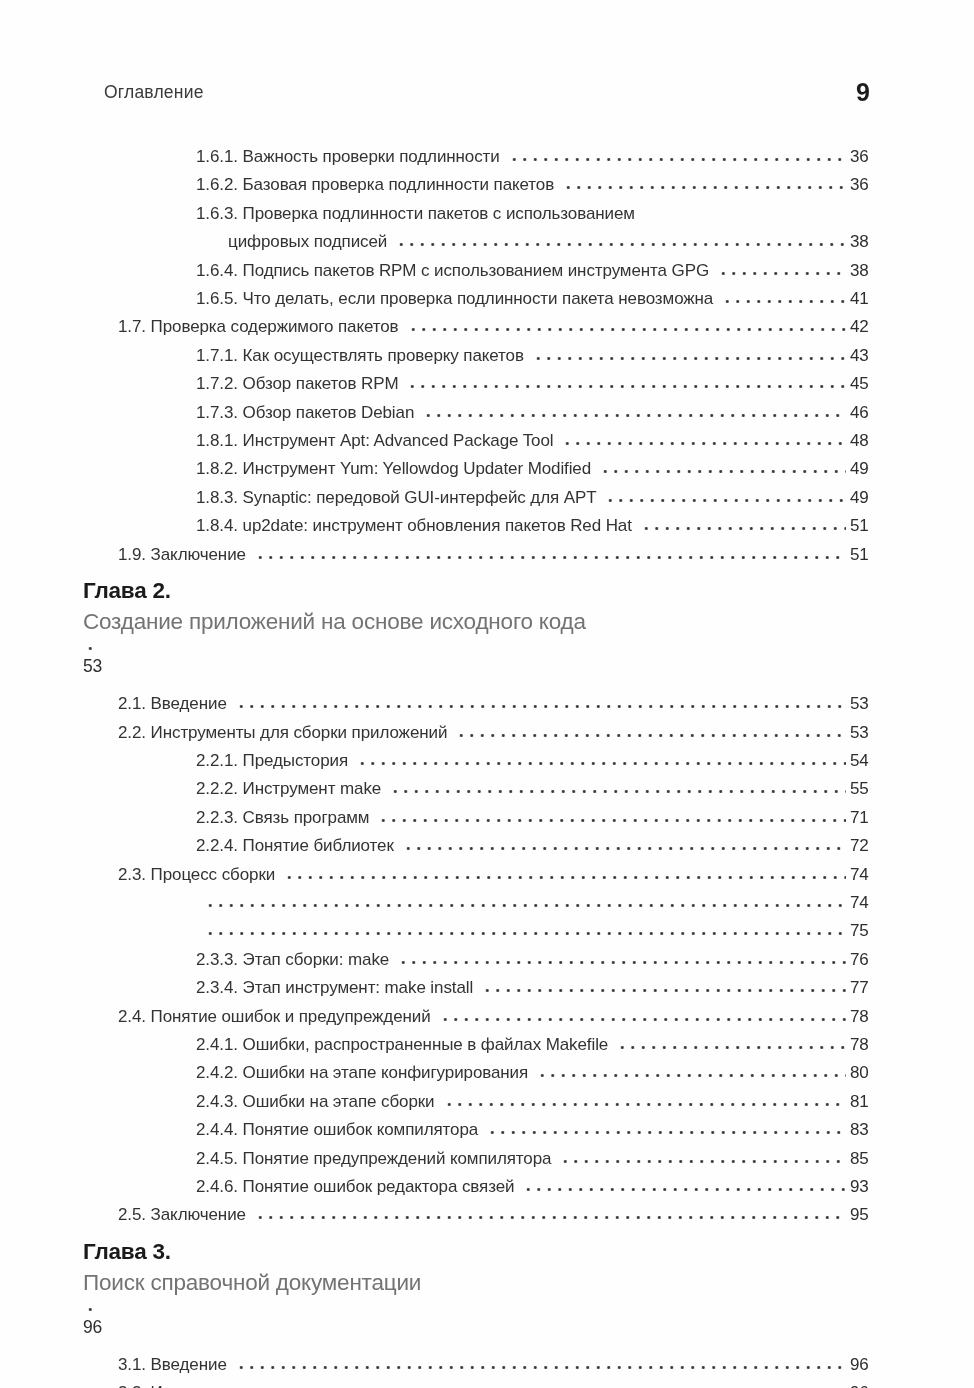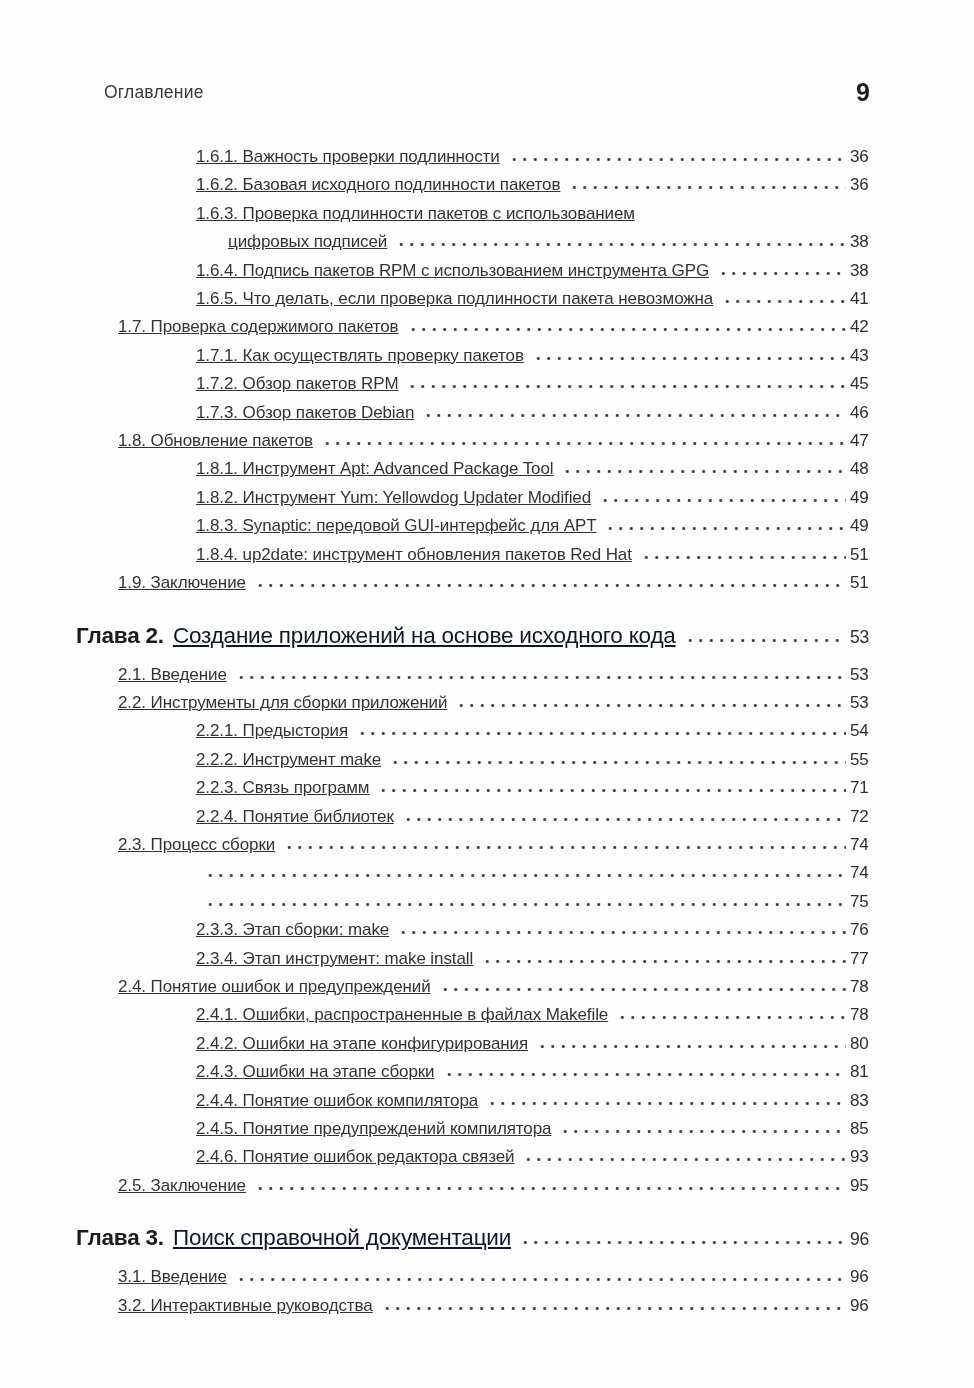--- a/index.html
+++ b/index.html
@@ -38,70 +38,71 @@
   }
   .toc { width: 100%; }
   .row {
     display: flex;
     align-items: baseline;
     line-height: 28.4px;
     font-size: 17px;
     letter-spacing: -0.1px;
     white-space: nowrap;
   }
-  .row .txt { color: #333; text-decoration: underline; }
+  .row .txt { color: #333; }
   .row.lvl1 { margin-left: 42px; }
   .row.lvl2 { margin-left: 120px; }
   .row.cont { margin-left: 152px; }
   .leader {
     flex: 1 1 auto;
     height: 14px;
     margin: 0 4px 0 7px;
     background-image: radial-gradient(circle, #3c3c3c 1.35px, rgba(0,0,0,0) 1.45px);
     background-size: 10.5px 5px;
     background-repeat: repeat-x;
     background-position: 2px 100%;
     min-width: 14px;
   }
   .pg {
     color: #2e2e2e;
     min-width: 22px;
   }
   .row.chapter {
-    margin-top: 22px;
+    margin-top: 6px;
     margin-bottom: 8px;
     line-height: 31px;
     font-size: 22.5px;
     letter-spacing: -0.2px;
+    flex-direction: column;
   }
   .row.chapter .cnum {
     font-weight: bold;
     color: #1b1b1b;
     margin-right: 9px;
   }
-  .row.chapter .txt { color: #0f172a; }
+  .row.chapter .txt { color: #737373; }
   .row.chapter .pg { font-size: 17.5px; }
   .row.nolead { justify-content: flex-start; align-items: flex-end; }
 </style>
 </head>
 <body>
 
 <div class="page">
   <div class="header">
     <span class="running-title">Оглавление</span>
     <span class="folio">9</span>
   </div>
   <div class="toc" id="toc-list">
       <div class="row lvl2">
         <span class="txt">1.6.1. Важность проверки подлинности</span>
         <span class="leader"></span>
         <span class="pg">36</span>
       </div>
       <div class="row lvl2">
-        <span class="txt">1.6.2. Базовая исходного подлинности пакетов</span>
+        <span class="txt">1.6.2. Базовая проверка подлинности пакетов</span>
         <span class="leader"></span>
         <span class="pg">36</span>
       </div>
       <div class="row lvl2 nolead">
         <span class="txt">1.6.3. Проверка подлинности пакетов с использованием</span>
       </div>
       <div class="row cont">
         <span class="txt">цифровых подписей</span>
         <span class="leader"></span>
         <span class="pg">38</span>
@@ -128,25 +129,20 @@
       </div>
       <div class="row lvl2">
         <span class="txt">1.7.2. Обзор пакетов RPM</span>
         <span class="leader"></span>
         <span class="pg">45</span>
       </div>
       <div class="row lvl2">
         <span class="txt">1.7.3. Обзор пакетов Debian</span>
         <span class="leader"></span>
         <span class="pg">46</span>
-      </div>
-      <div class="row lvl1">
-        <span class="txt">1.8. Обновление пакетов</span>
-        <span class="leader"></span>
-        <span class="pg">47</span>
       </div>
       <div class="row lvl2">
         <span class="txt">1.8.1. Инструмент Apt: Advanced Package Tool</span>
         <span class="leader"></span>
         <span class="pg">48</span>
       </div>
       <div class="row lvl2">
         <span class="txt">1.8.2. Инструмент Yum: Yellowdog Updater Modified</span>
         <span class="leader"></span>
         <span class="pg">49</span>

